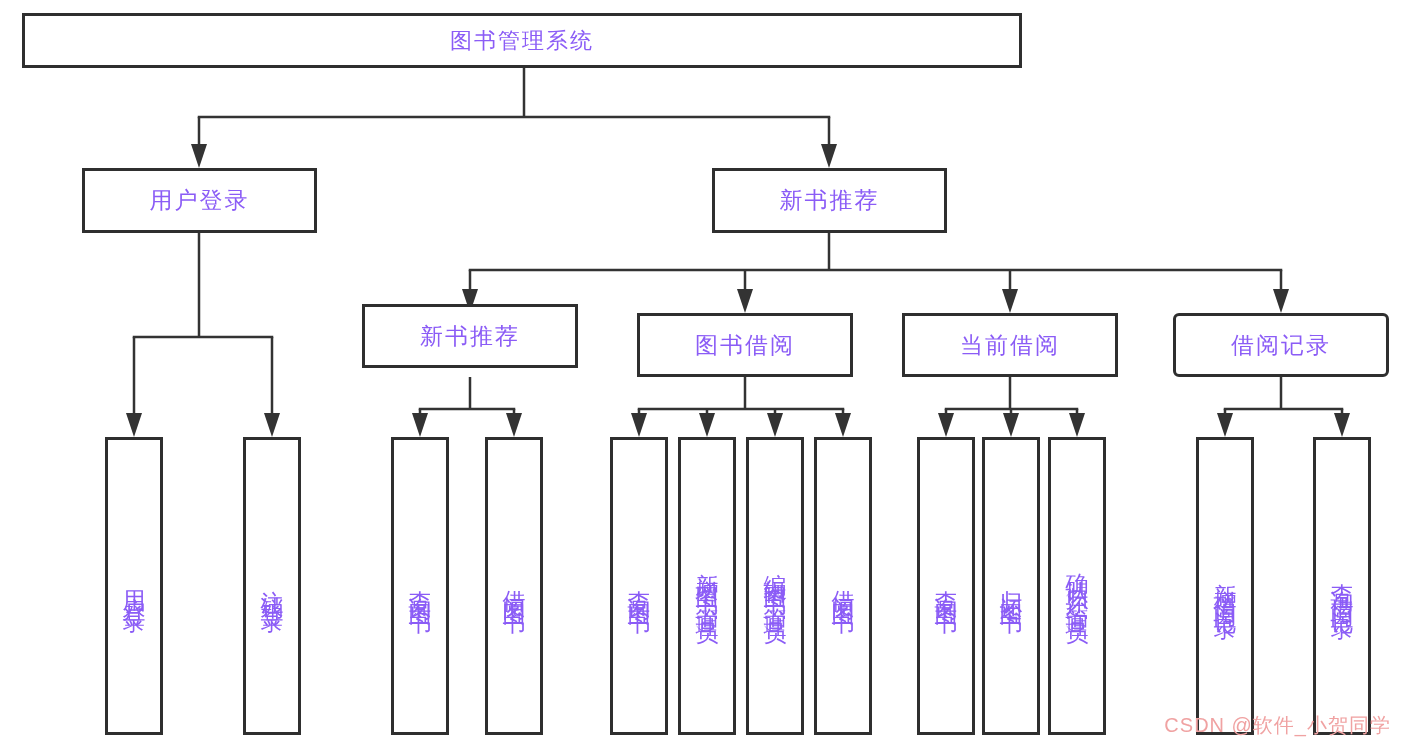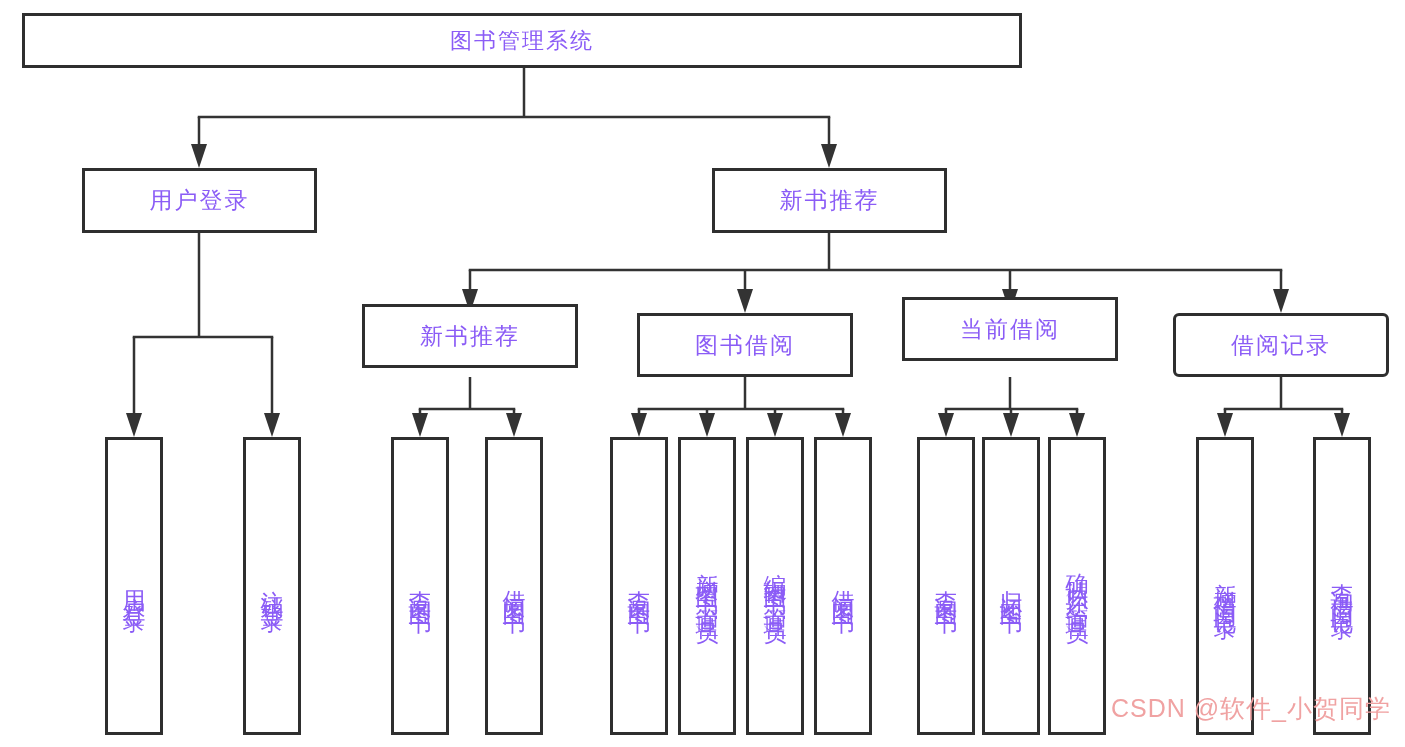--- a/index.html
+++ b/index.html
@@ -26,22 +26,22 @@
     writing-mode:vertical-rl;
     text-orientation:upright;
     letter-spacing:7px;
     font-size:23px;
     line-height:1;
   }
   .root .lbl{font-size:22px;}
   .watermark{
     position:absolute;
     right:14px;
-    bottom:22px;
-    font-size:25px;
+    bottom:8px;
+    font-size:20px;
     color:#f0a2a2;
     z-index:5;
     letter-spacing:1px;
     white-space:nowrap;
   }
 </style>
 </head>
 <body>
 
 <div id="canvas">
@@ -123,21 +123,21 @@
   <div class="box" style="left:712px;top:168px;width:235px;height:65px;">
     <span class="lbl">新书推荐</span>
   </div>
 
   <div class="box" style="left:362px;top:304px;width:216px;height:64px;">
     <span class="lbl">新书推荐</span>
   </div>
   <div class="box" style="left:637px;top:313px;width:216px;height:64px;">
     <span class="lbl">图书借阅</span>
   </div>
-  <div class="box" style="left:902px;top:297px;width:216px;height:64px;">
+  <div class="box" style="left:902px;top:313px;width:216px;height:64px;">
     <span class="lbl">当前借阅</span>
   </div>
   <div class="box" style="left:1173px;top:313px;width:216px;height:64px;border-radius:6px;">
     <span class="lbl">借阅记录</span>
   </div>
 
   <div class="box vert" style="left:105px;top:437px;width:58px;height:298px;">
     <span class="lbl">用户登录</span>
   </div>
   <div class="box vert" style="left:243px;top:437px;width:58px;height:298px;">

